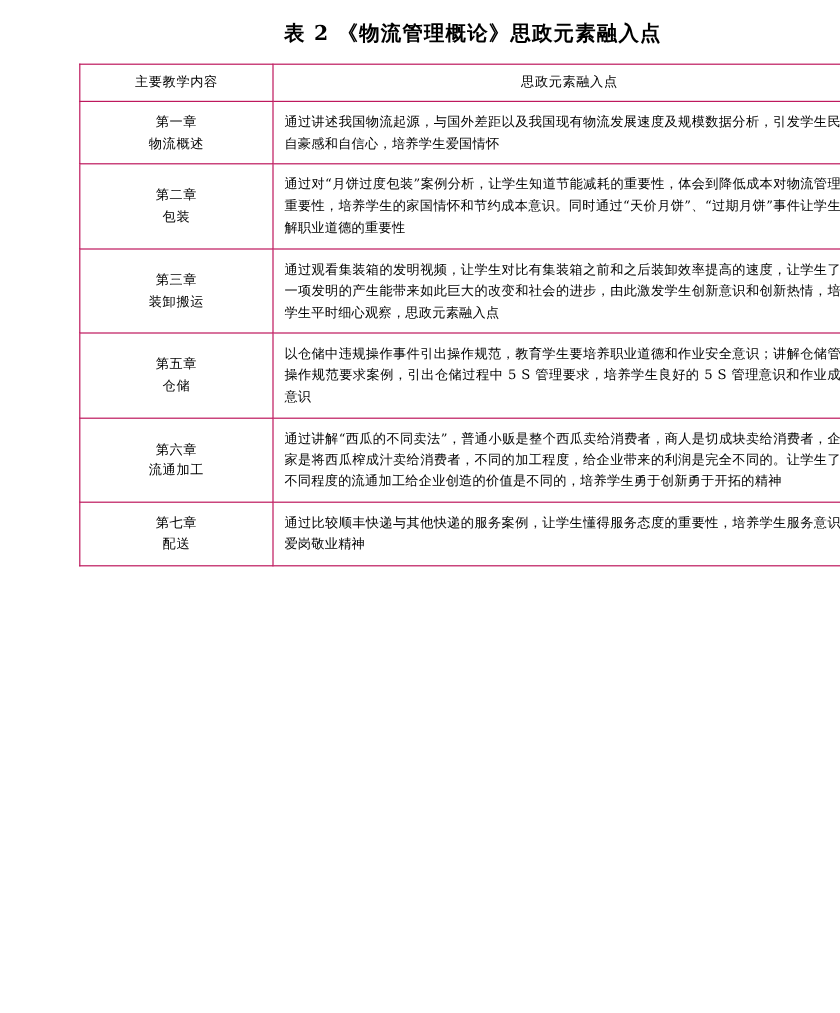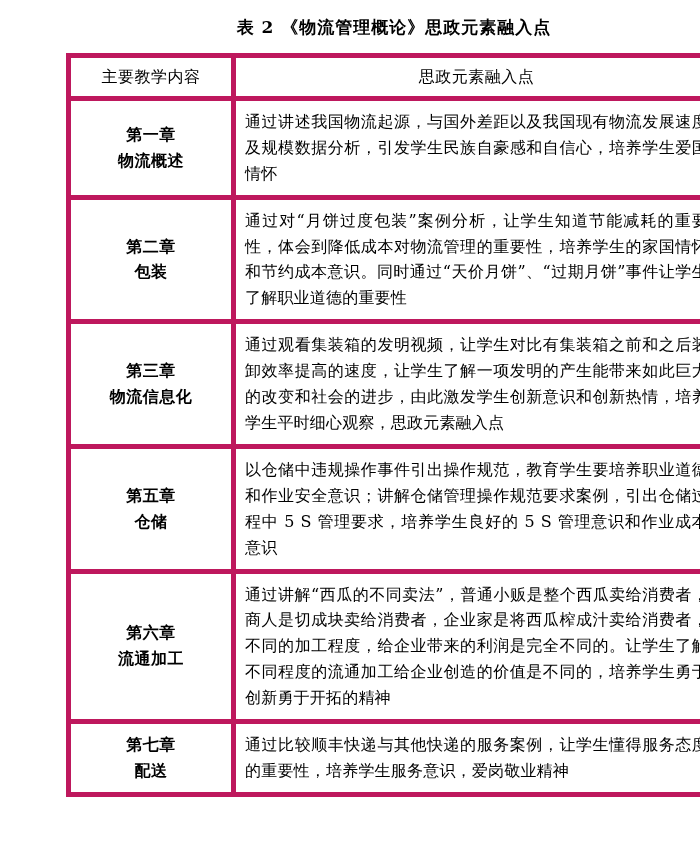--- a/index.html
+++ b/index.html
@@ -30,40 +30,39 @@
     padding-bottom: 14px;
     font-family: "DejaVu Serif", "Liberation Serif", serif;
   }
   table.syllabus {
     border-collapse: collapse;
     width: 656px;
     margin: 0 auto;
     table-layout: fixed;
   }
   table.syllabus td, table.syllabus th {
-    border: 5px solid #be185d;
+    border: 1px solid #be185d;
     vertical-align: middle;
-    font-size: 16px;
+    font-size: 11px;
     line-height: 1.62;
   }
   th.col-head {
     text-align: center;
     font-weight: normal;
     padding: 6px 4px;
     font-size: 14px;
     letter-spacing: 0.5px;
   }
   td.chapter {
     width: 152px;
     text-align: center;
     padding: 8px 4px;
     letter-spacing: 0.5px;
     white-space: pre-line;
     font-size: 14px;
-    font-weight: bold;
   }
   td.content {
     padding: 8px 9px 8px 9px;
     text-align: justify;
     text-justify: inter-ideograph;
     letter-spacing: 0.2px;
   }
   .col-head-left { width: 152px; }
 </style>
 </head>
@@ -86,21 +85,21 @@
 物流概述</td>
         <td class="content">通过讲述我国物流起源，与国外差距以及我国现有物流发展速度及规模数据分析，引发学生民族自豪感和自信心，培养学生爱国情怀</td>
       </tr>
       <tr>
         <td class="chapter">第二章
 包装</td>
         <td class="content">通过对“月饼过度包装”案例分析，让学生知道节能减耗的重要性，体会到降低成本对物流管理的重要性，培养学生的家国情怀和节约成本意识。同时通过“天价月饼”、“过期月饼”事件让学生了解职业道德的重要性</td>
       </tr>
       <tr>
         <td class="chapter">第三章
-物流信息化</td>
+装卸搬运</td>
         <td class="content">通过观看集装箱的发明视频，让学生对比有集装箱之前和之后装卸效率提高的速度，让学生了解一项发明的产生能带来如此巨大的改变和社会的进步，由此激发学生创新意识和创新热情，培养学生平时细心观察，思政元素融入点</td>
       </tr>
       <tr>
         <td class="chapter">第五章
 仓储</td>
         <td class="content">以仓储中违规操作事件引出操作规范，教育学生要培养职业道德和作业安全意识；讲解仓储管理操作规范要求案例，引出仓储过程中 5 S 管理要求，培养学生良好的 5 S 管理意识和作业成本意识</td>
       </tr>
       <tr>
         <td class="chapter">第六章
 流通加工</td>

